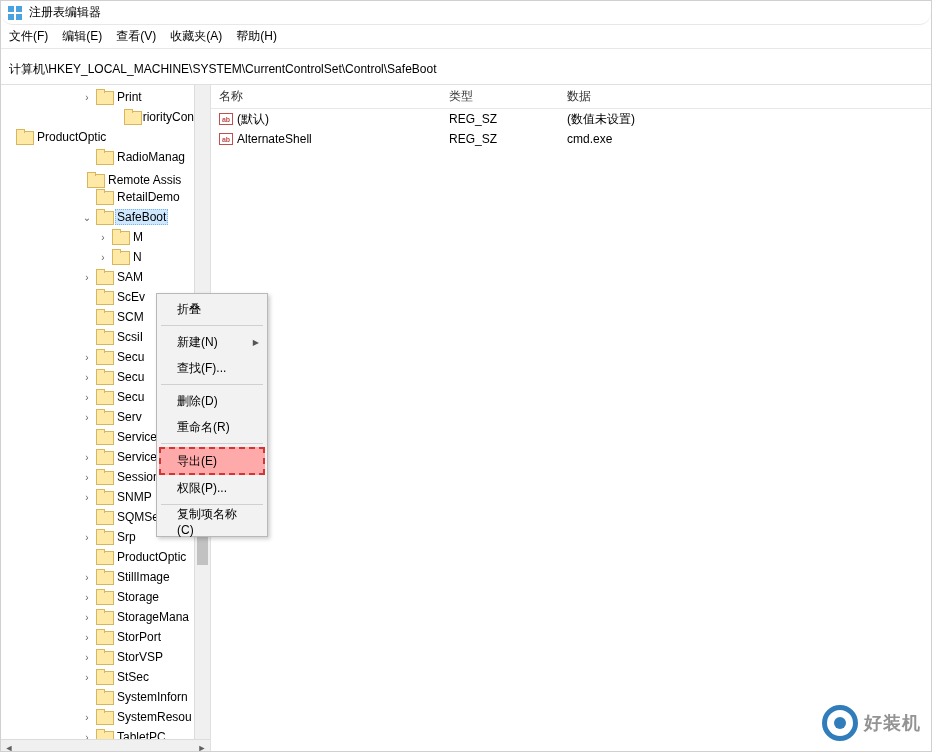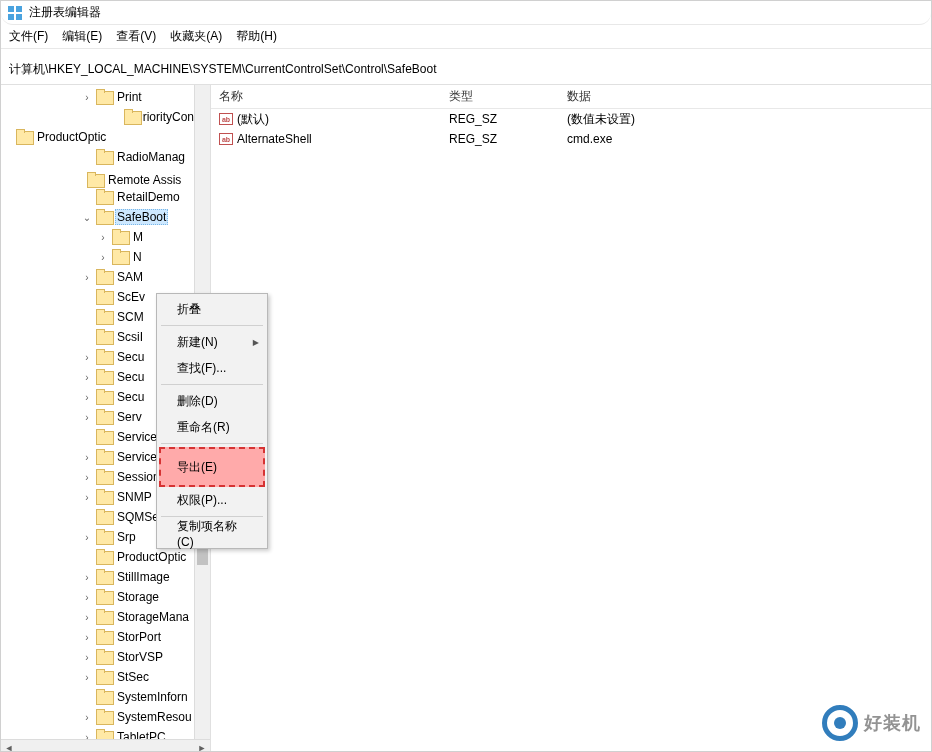--- a/index.html
+++ b/index.html
@@ -30,21 +30,21 @@
 .col-name { width: 230px; }
 .col-type { width: 118px; }
 .col-data { flex: 1; }
 .list-row { display: flex; height: 20px; align-items: center; }
 .list-row .col { padding: 0 8px; display: flex; align-items: center; gap: 4px; }
 .val-icon { width: 14px; height: 12px; border: 1px solid #c05050; background: #fff; display: inline-flex; align-items: center; justify-content: center; font-size: 7px; color: #c05050; font-weight: bold; line-height: 1; }
 .ctxmenu { position: absolute; left: 155px; top: 208px; width: 112px; background: #f2f2f2; border: 1px solid #b8b8b8; box-shadow: 2px 2px 4px rgba(0,0,0,0.2); padding: 2px; z-index: 10; }
 .ctxmenu .item { height: 26px; display: flex; align-items: center; padding: 0 18px 0 18px; cursor: default; position: relative; }
 .ctxmenu .item.has-sub::after { content: "▶"; position: absolute; right: 6px; font-size: 8px; color: #555; }
 .ctxmenu .sep { height: 1px; background: #d0d0d0; margin: 3px 2px; }
-.ctxmenu .item.highlighted { background: #ffaaaa; border: 2px dashed #d63333; height: 18px; padding: 18px 16px; }
+.ctxmenu .item.highlighted { background: #ffaaaa; border: 2px dashed #d63333; height: 18px; padding: 12px 16px; }
 .watermark { position: absolute; right: 10px; bottom: 10px; display: flex; align-items: center; gap: 6px; opacity: 0.9; }
 .watermark .logo { width: 36px; height: 36px; border-radius: 50%; border: 5px solid #1b6fb5; background: #fff; display: flex; align-items: center; justify-content: center; }
 .watermark .logo .inner { width: 12px; height: 12px; border-radius: 50%; background: #1b6fb5; }
 .watermark .text { font-size: 18px; font-weight: bold; color: #888; letter-spacing: 1px; }
 </style>
 </head>
 <body>
 
 <div class="titlebar">
   <span class="app-icon">

